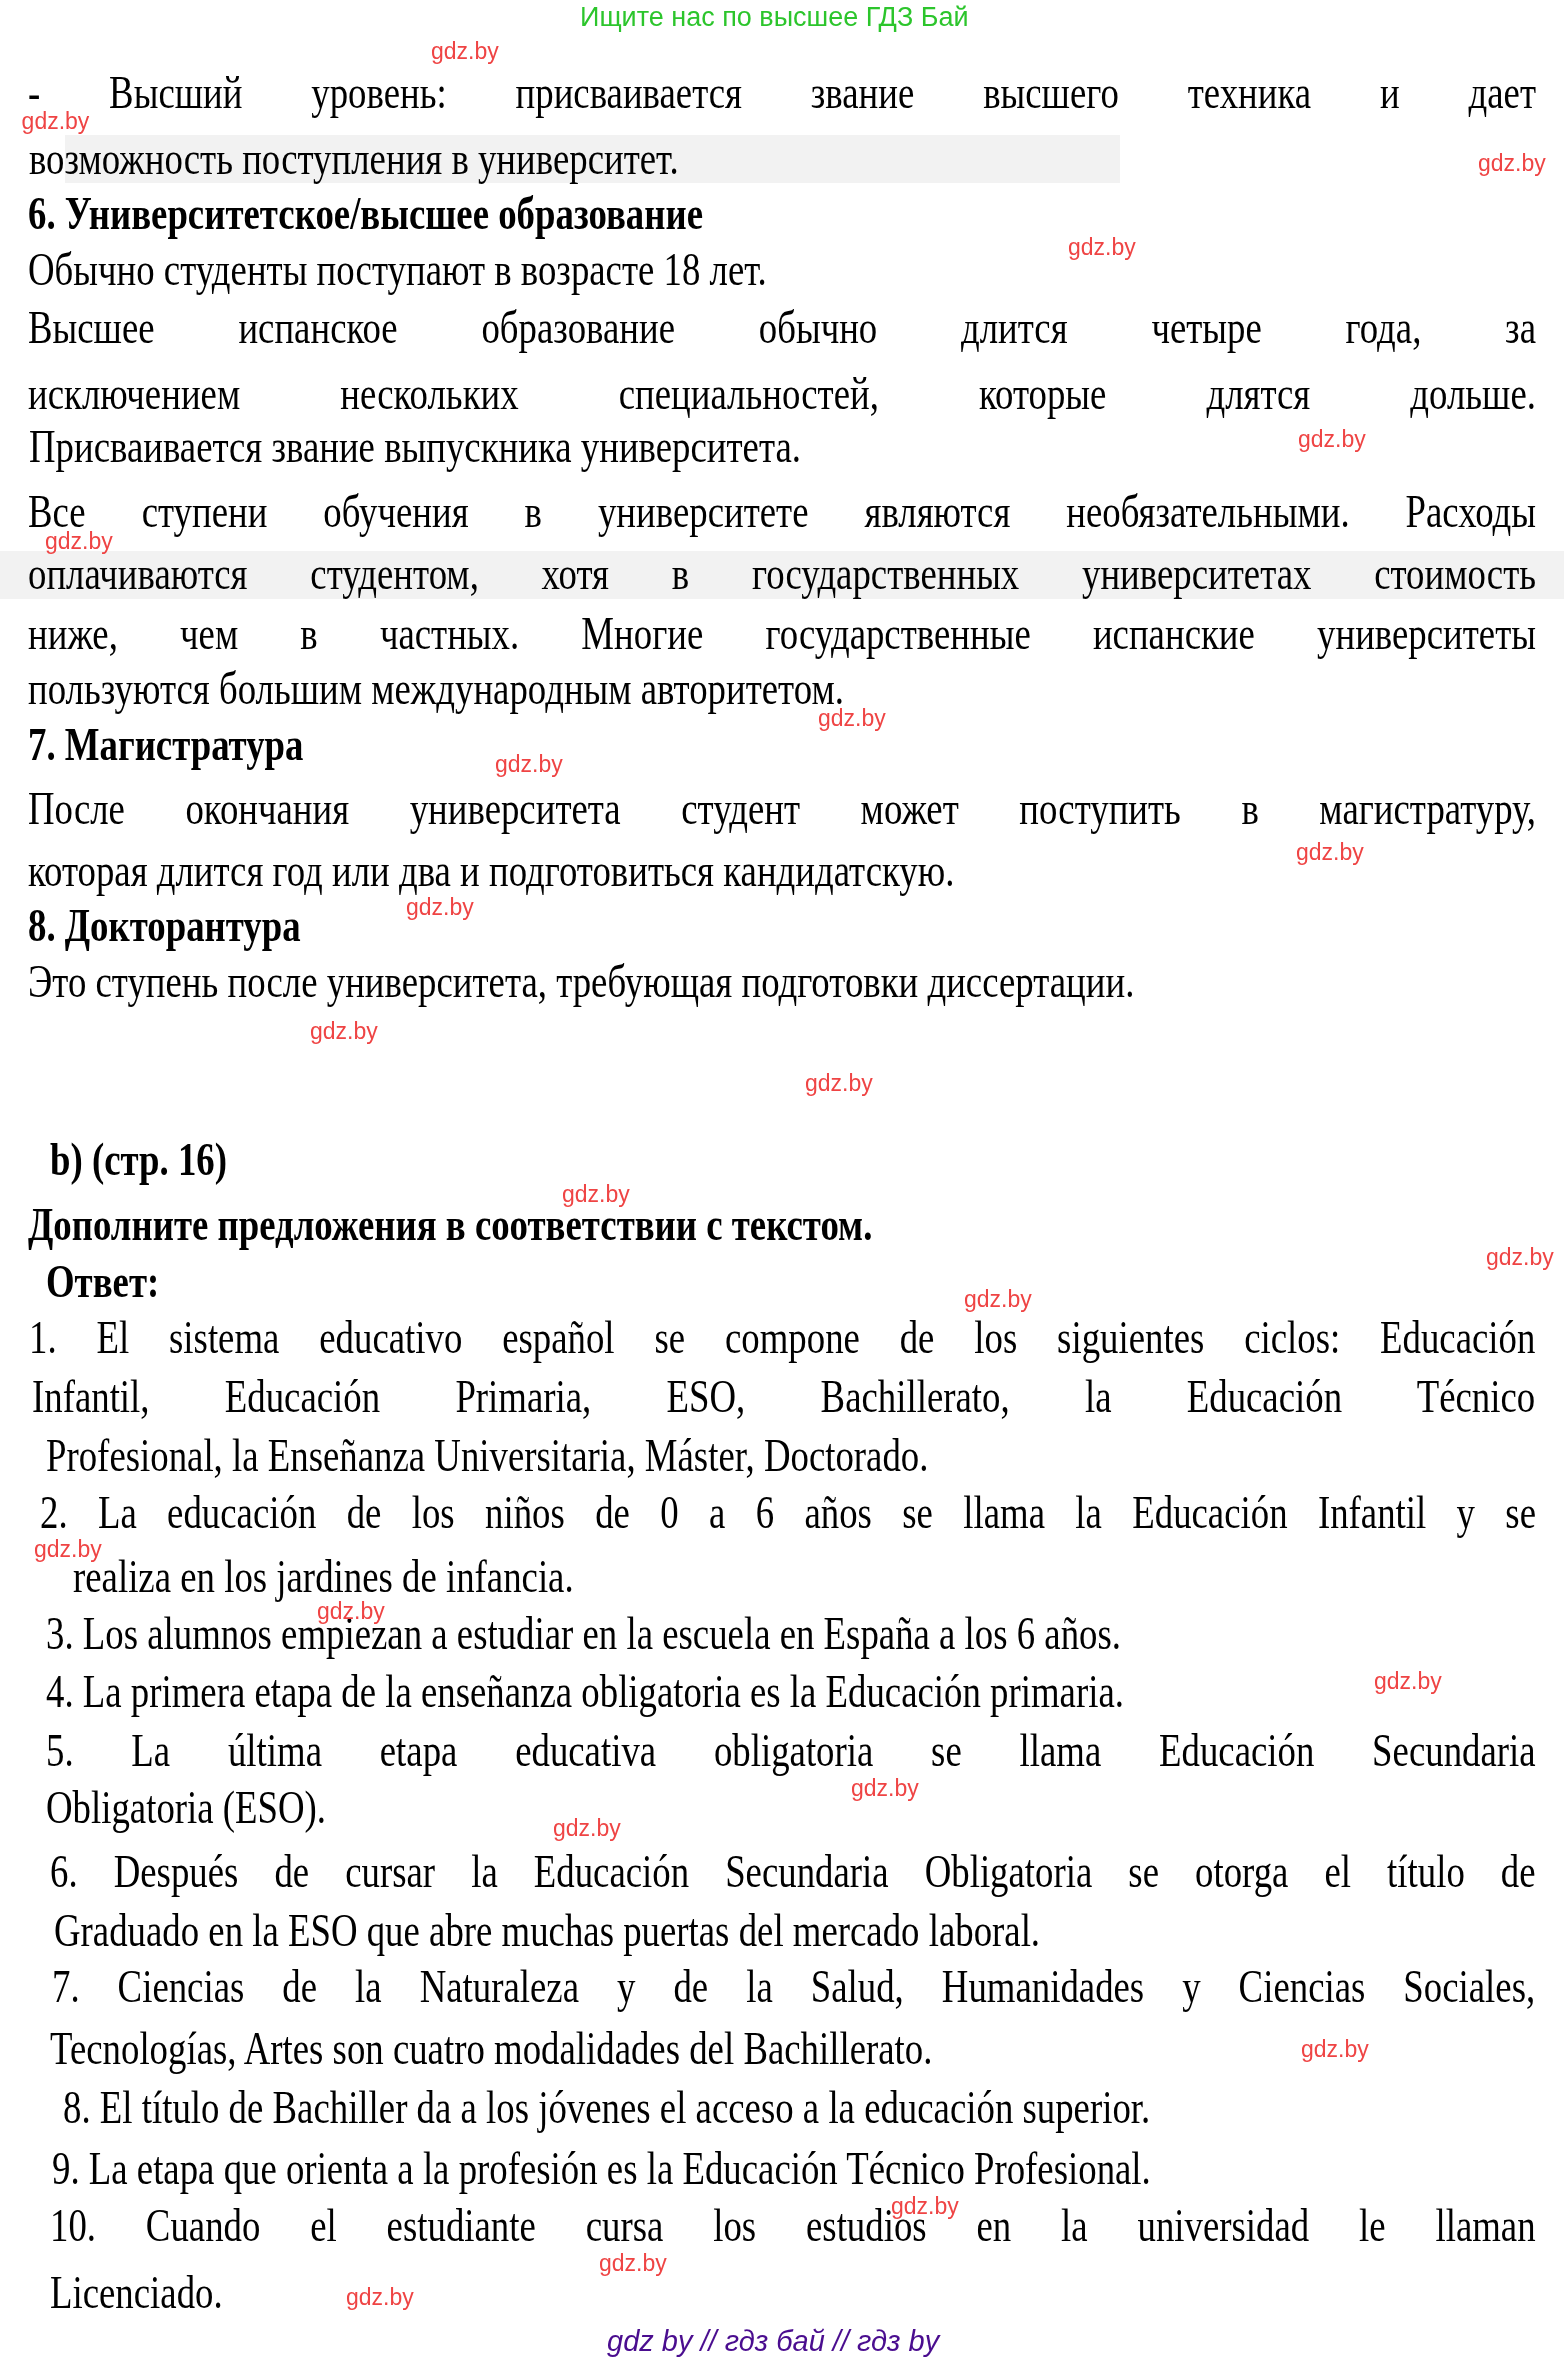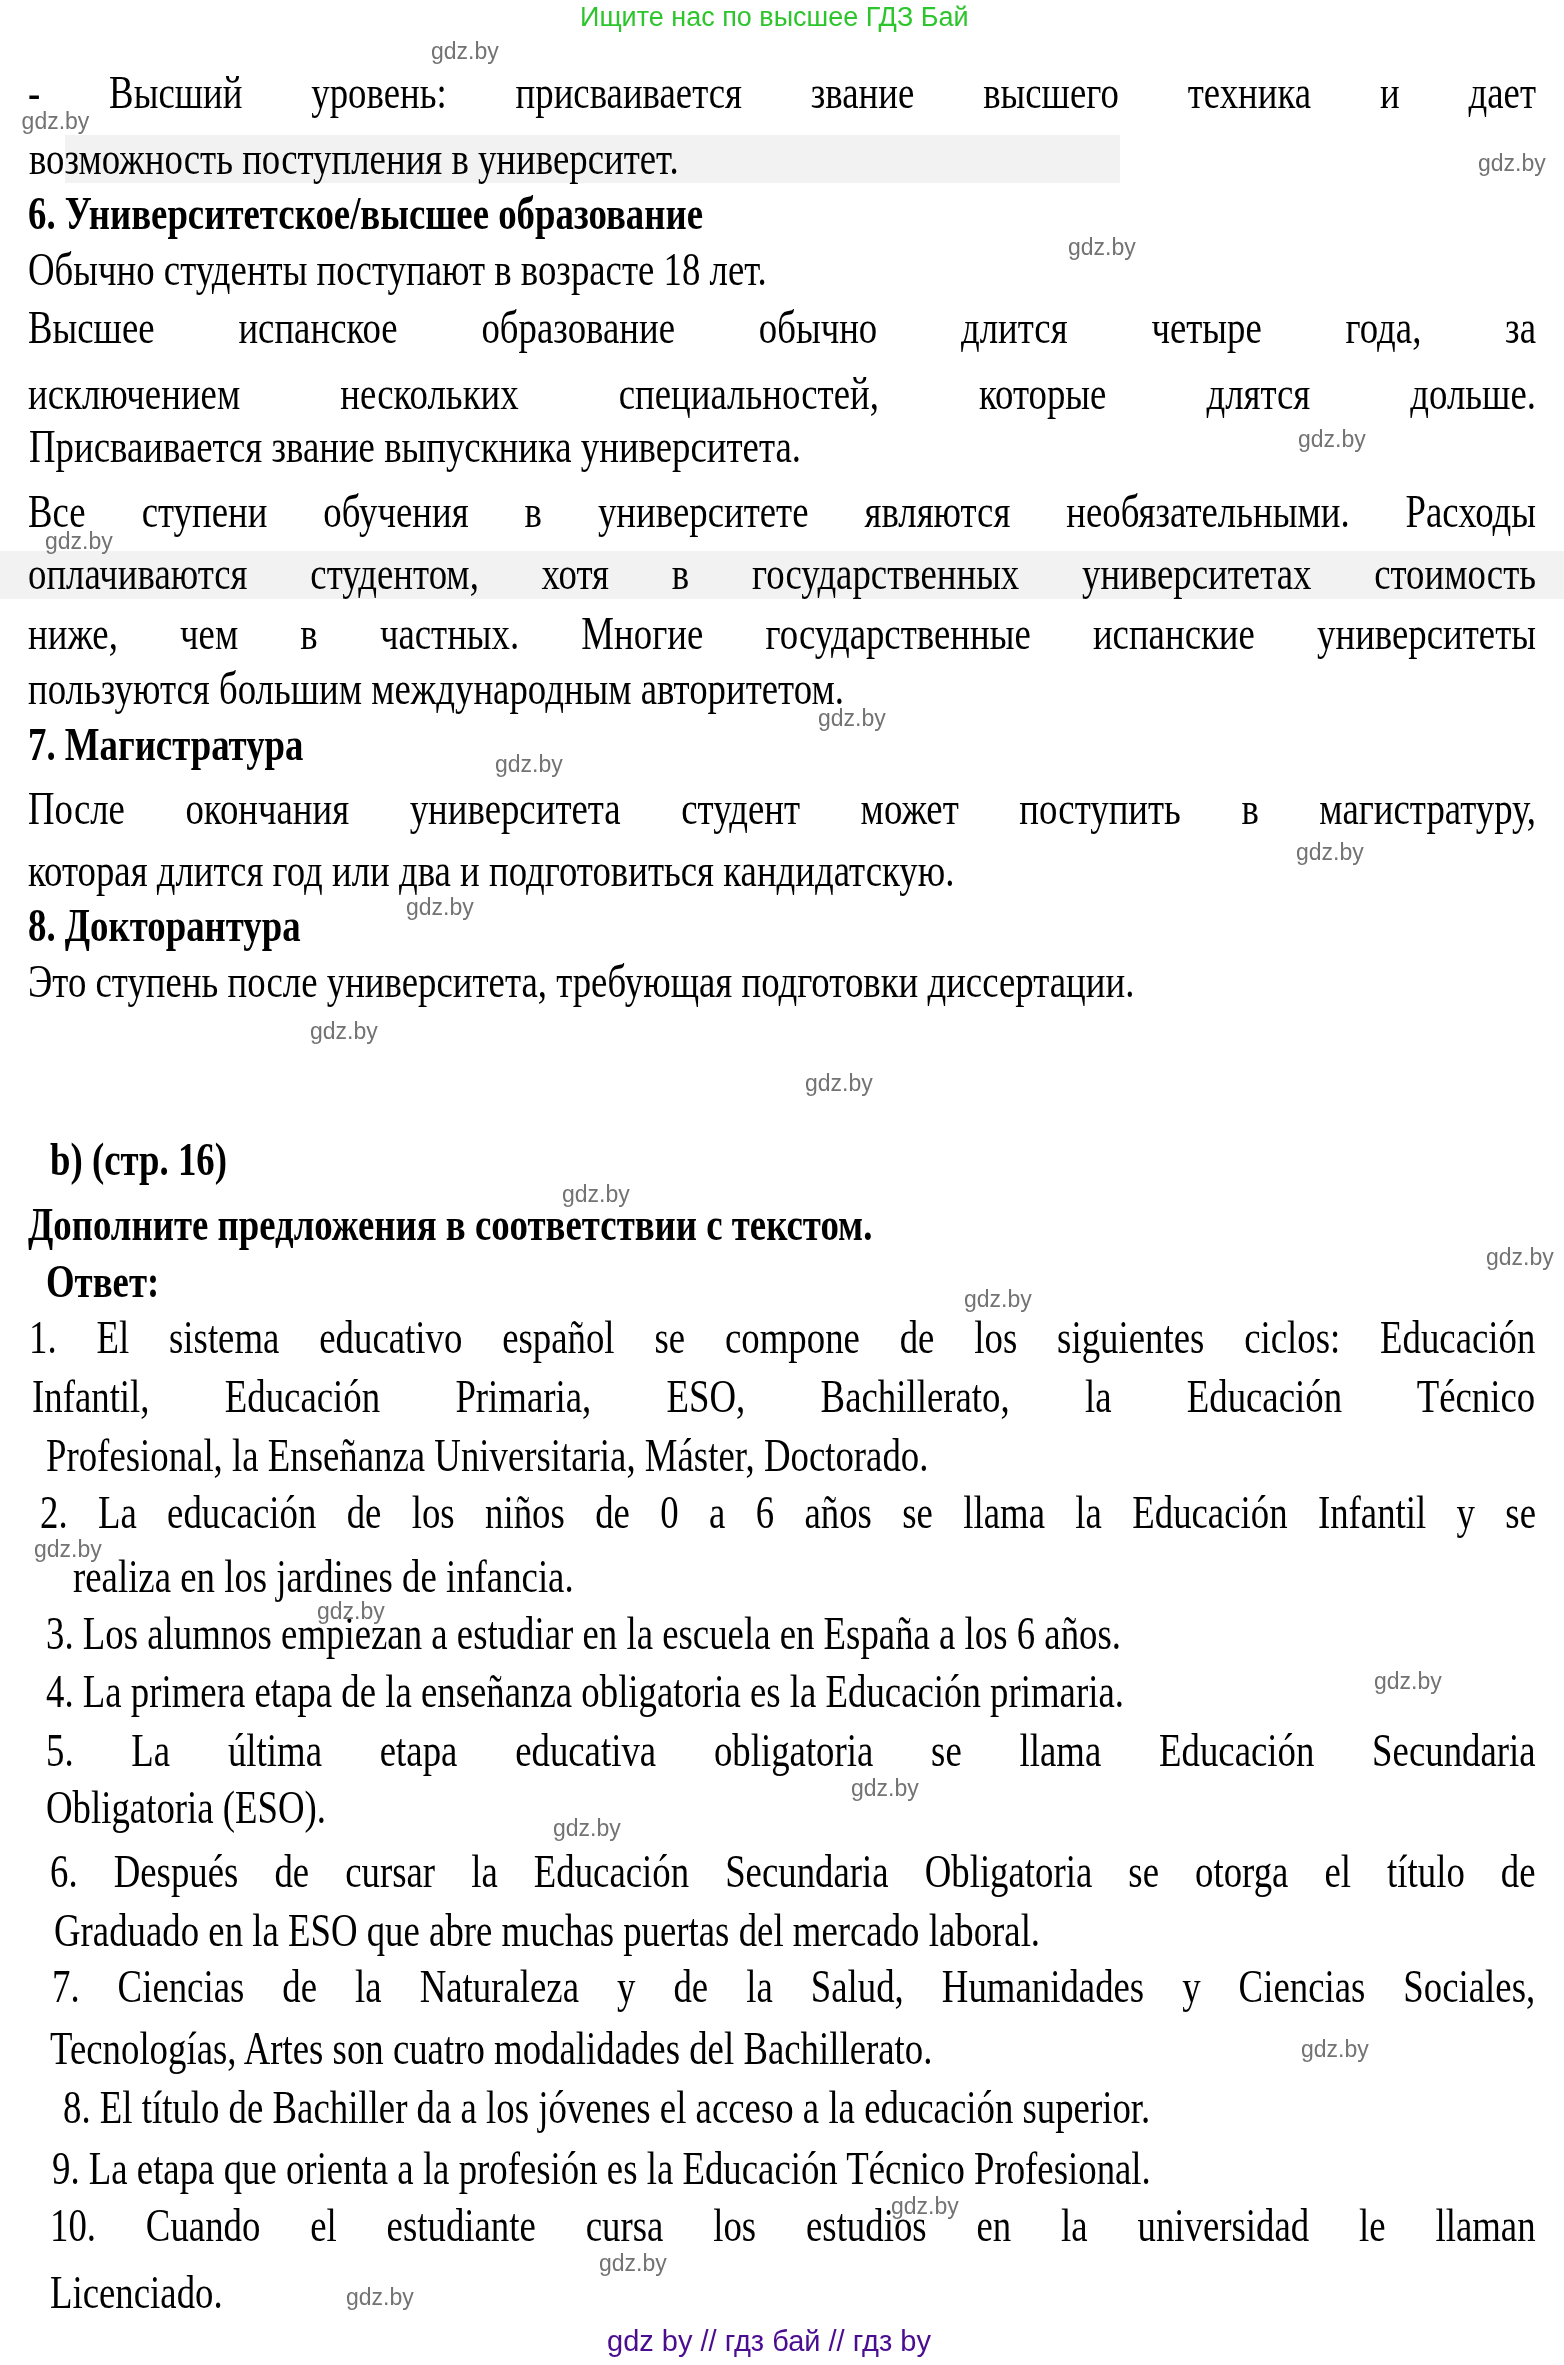--- a/index.html
+++ b/index.html
@@ -26,37 +26,38 @@
   .just{
     white-space:normal;
     text-align:justify;
     text-align-last:justify;
   }
   .wm{
     position:absolute;
     font-family:"Liberation Sans", sans-serif;
     font-size:23px;
     line-height:1;
-    color:#737373;
+    color:#ef4444;
   }
   .promo{
     position:absolute;
     left:580px;top:1.5px;
     font-family:"Liberation Sans", sans-serif;
     font-size:27px;
     color:#2cc52c;
     white-space:nowrap;
   }
   .footer{
     position:absolute;
     left:607px;top:2325px;
     font-family:"Liberation Sans", sans-serif;
     font-size:29px;
     color:#4a0d8f;
     white-space:nowrap;
+    font-style:italic;
   }
 </style>
 </head>
 <body>
 
 <div class="page">
 
   <div class="band" style="left:65px;top:135px;width:1055px;height:48px;"></div>
   <div class="band" style="left:0px;top:551px;width:1565px;height:48px;"></div>
 

